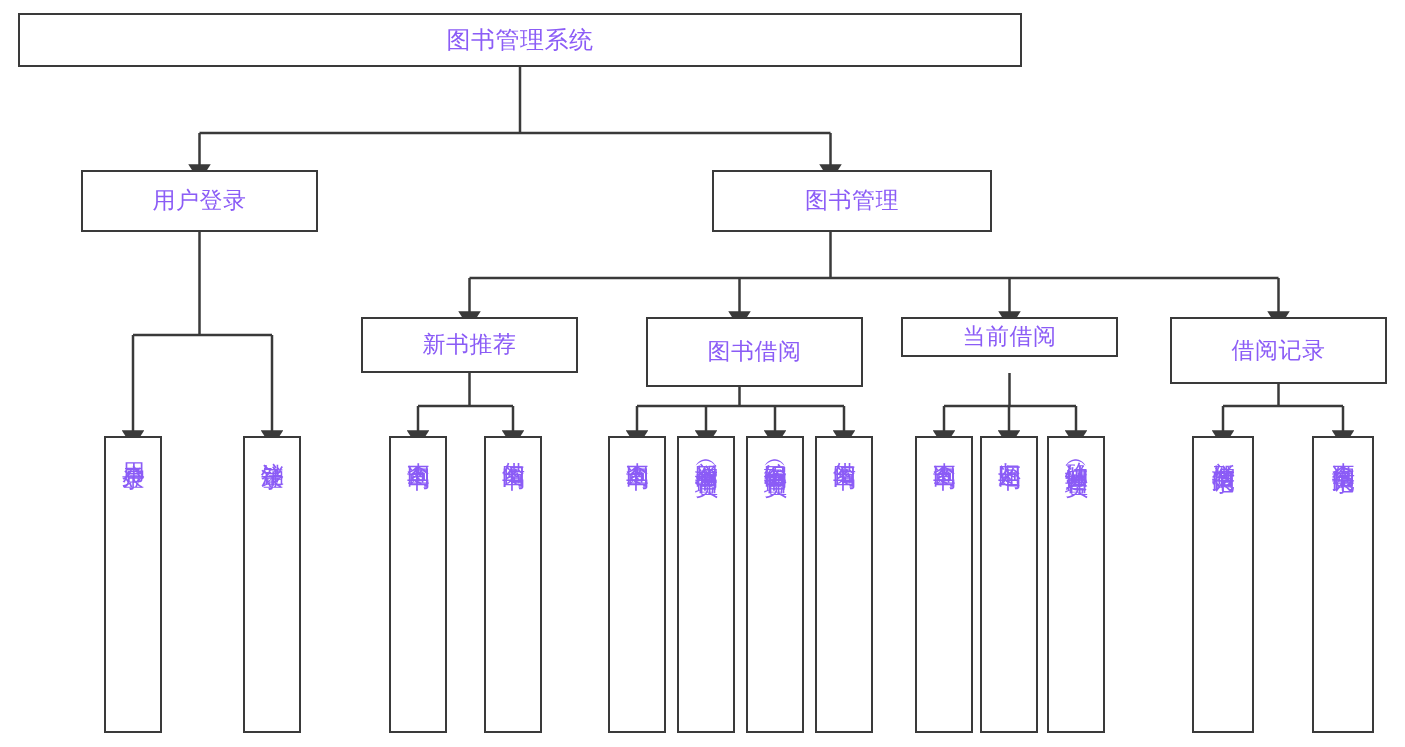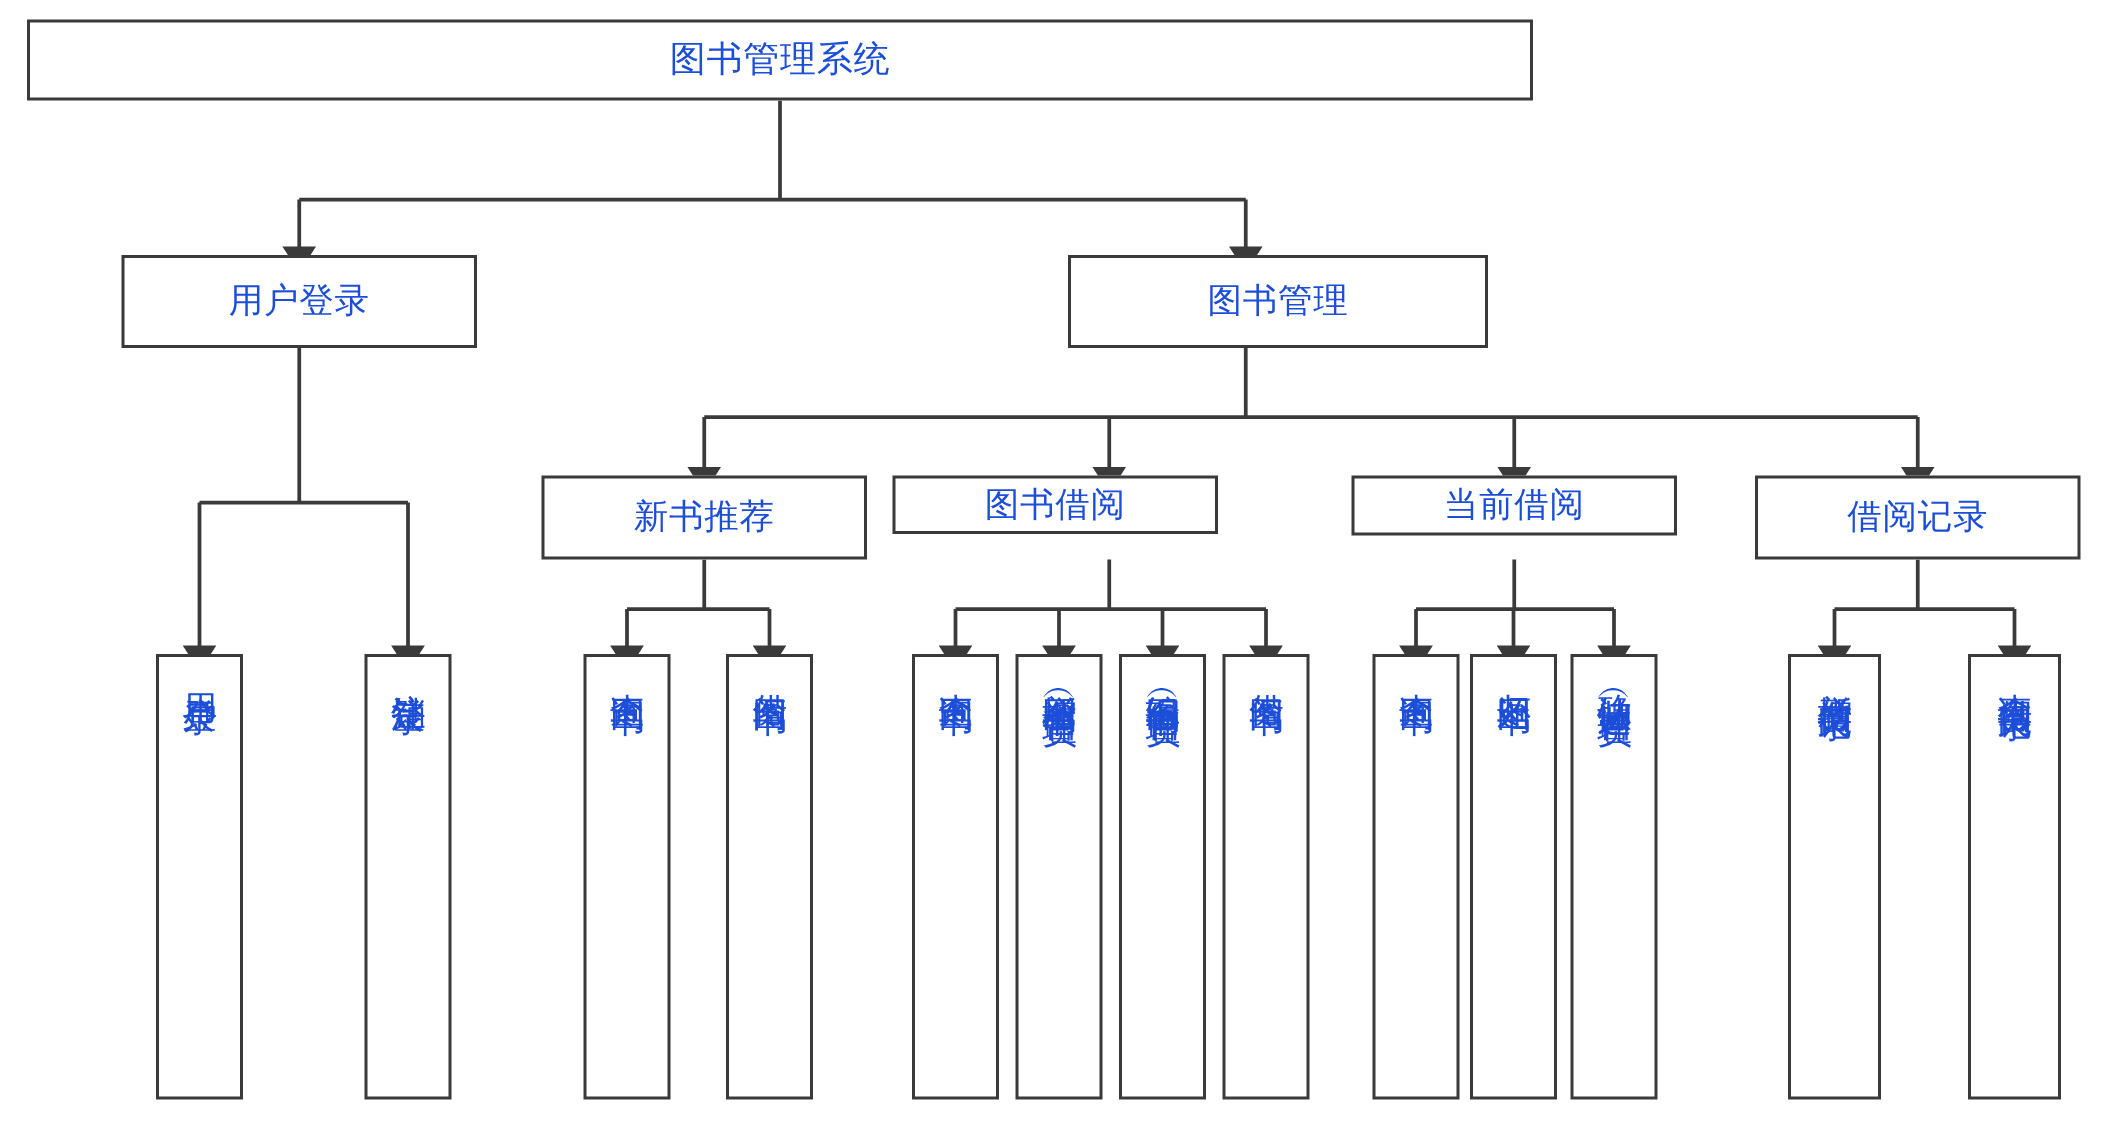--- a/index.html
+++ b/index.html
@@ -26,21 +26,21 @@
     pointer-events: none;
   }
   .node {
     position: absolute;
     box-sizing: border-box;
     background: #ffffff;
     border: 2px solid #3a3a3a;
     display: flex;
     align-items: center;
     justify-content: center;
-    color: #1d4ed8;
+    color: #8b5cf6;
   }
   .node .label {
     display: block;
     text-align: center;
     line-height: 1.18;
     letter-spacing: 0.5px;
   }
   .node.horiz .label {
     font-size: 23px;
     white-space: nowrap;
@@ -121,27 +121,27 @@
       </div>
       <div class="node horiz" style="left: 81px; top: 170px; width: 237px; height: 62px; border-color: rgb(58, 58, 58);">
         <span class="label">用户登录</span>
       </div>
       <div class="node horiz" style="left: 712px; top: 170px; width: 280px; height: 62px; border-color: rgb(58, 58, 58);">
         <span class="label">图书管理</span>
       </div>
       <div class="node horiz" style="left: 361px; top: 317px; width: 217px; height: 56px; border-color: rgb(58, 58, 58); align-items: center;">
         <span class="label">新书推荐</span>
       </div>
-      <div class="node horiz" style="left: 595px; top: 317px; width: 217px; height: 39px; border-color: rgb(58, 58, 58);">
+      <div class="node horiz" style="left: 646px; top: 317px; width: 217px; height: 70px; border-color: rgb(58, 58, 58);">
         <span class="label">图书借阅</span>
       </div>
       <div class="node horiz" style="left: 901px; top: 317px; width: 217px; height: 40px; border-color: rgb(58, 58, 58);">
         <span class="label">当前借阅</span>
       </div>
-      <div class="node horiz" style="left: 1170px; top: 317px; width: 217px; height: 56px; border-color: rgb(58, 58, 58);">
+      <div class="node horiz" style="left: 1170px; top: 317px; width: 217px; height: 67px; border-color: rgb(58, 58, 58);">
         <span class="label">借阅记录</span>
       </div>
       <div class="node vert" style="left: 104px; top: 436px; width: 58px; height: 297px; border-color: rgb(58, 58, 58);">
         <span class="label">用户登录</span>
       </div>
       <div class="node vert" style="left: 243px; top: 436px; width: 58px; height: 297px; border-color: rgb(58, 58, 58);">
         <span class="label">注销登录</span>
       </div>
       <div class="node vert" style="left: 389px; top: 436px; width: 58px; height: 297px; border-color: rgb(58, 58, 58);">
         <span class="label">查询图书</span>

